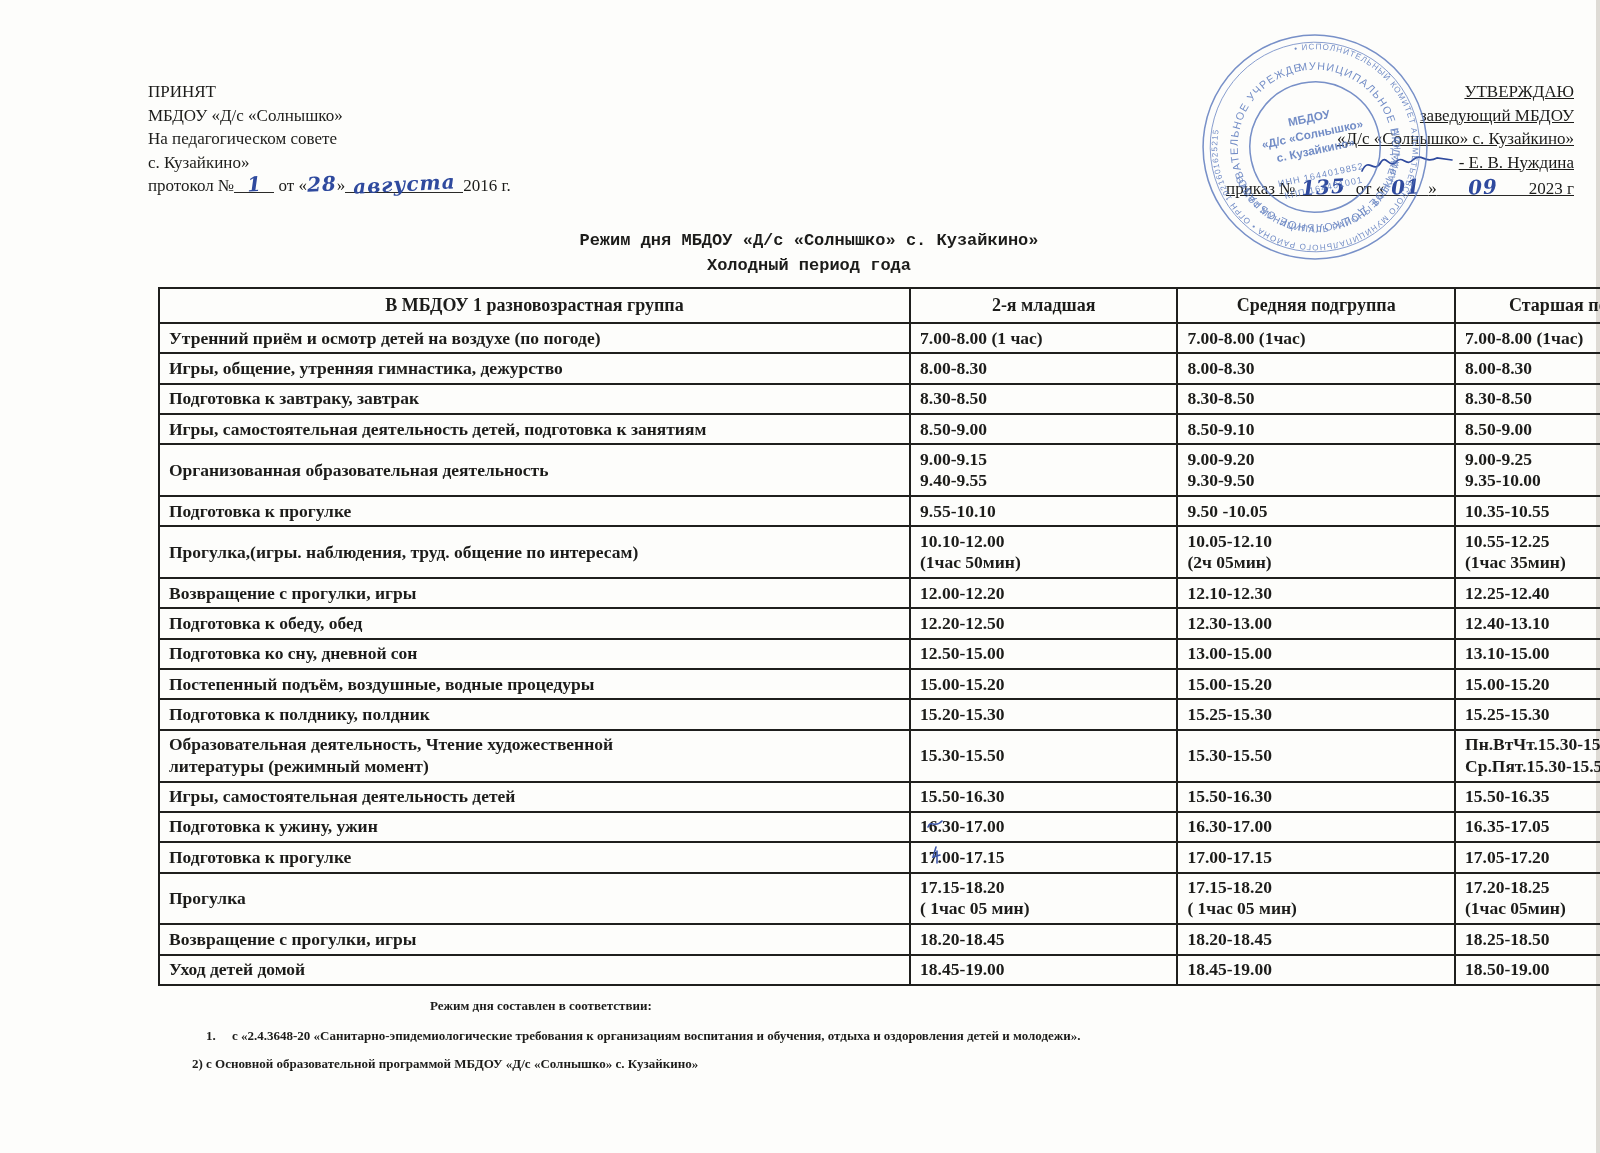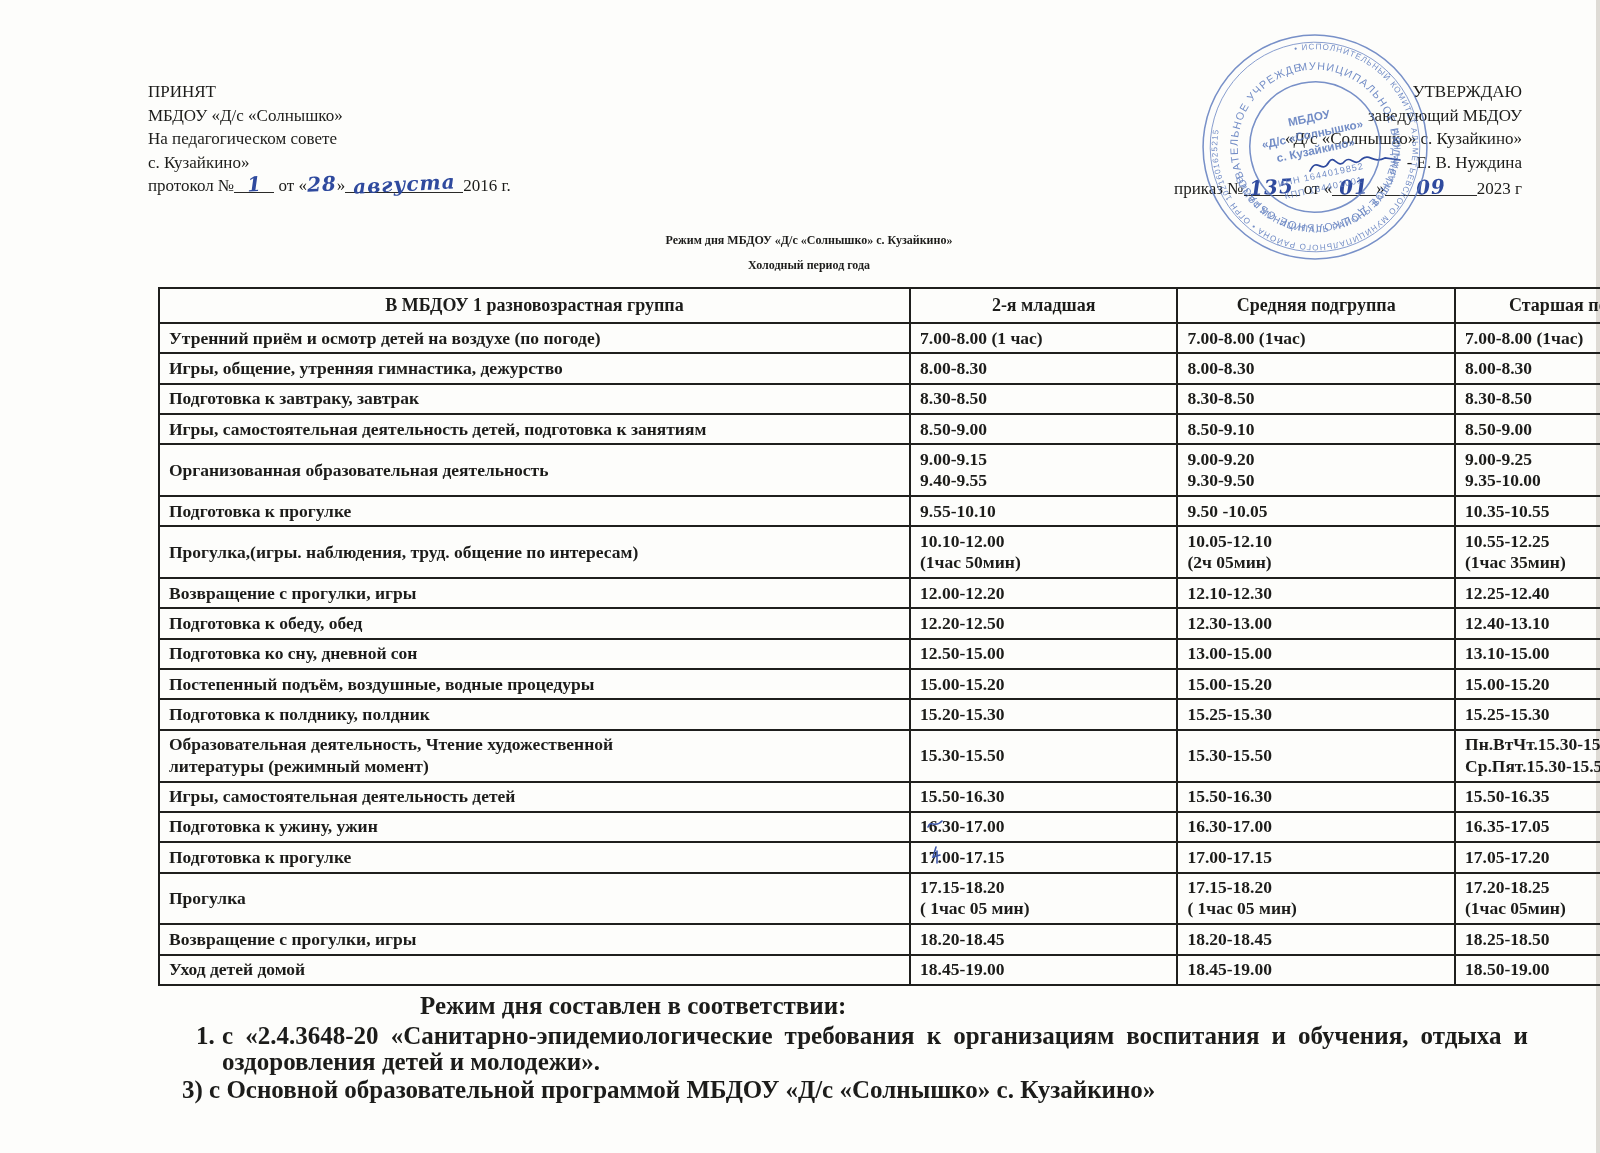--- a/index.html
+++ b/index.html
@@ -5,21 +5,21 @@
   html,body { margin:0; padding:0; background:#d9d7d2; }
   .page {
     position:relative; width:1600px; height:1153px;
     background:#fdfdfb; overflow:hidden;
     font-family:"Liberation Serif", serif; color:#1c1c1a;
   }
   .scan-edge-right { position:absolute; right:0; top:0; width:4px; height:100%; background:#dedbd5; }
 
   
   .hdr-left  { position:absolute; left:148px; top:80px;  font-size:17px; line-height:23.5px; }
-  .hdr-right { position:absolute; left:1040px; top:80px; width:482px; text-align:right; font-size:17px; line-height:23.5px; }
+  .hdr-right { position:absolute; left:1092px; top:80px; width:482px; text-align:right; font-size:17px; line-height:23.5px;text-decoration:underline; }
   .line { white-space:nowrap; }
 
   .blank { display:inline-block; border-bottom:1.3px solid #2a2a28; text-align:center; vertical-align:baseline; height:18px; }
   .w40{width:40px} .w44{width:44px} .w56{width:56px} .w92{width:92px} .w118{width:118px}
   .hw {
     font-family:"DejaVu Serif", serif; font-style:italic; font-weight:bold;
     color:#2f4a9e; font-size:20px; letter-spacing:1px; line-height:1;
     display:inline-block; transform:rotate(-3deg);
   }
 
@@ -32,32 +32,32 @@
   .st-c.thin { stroke-width:.8; }
   .st-t { fill:#5575bb; font-family:"Liberation Sans", sans-serif; }
   .sz8  { font-size:8px;  letter-spacing:1px; }
   .sz9  { font-size:9px;  letter-spacing:1px; }
   .sz10 { font-size:10.5px; letter-spacing:1.2px; }
   .sz11 { font-size:11.5px; font-weight:bold; }
   .c { text-anchor:middle; }
 
   
   .title-block { position:absolute; left:120px; top:228px; width:1378px; text-align:center;
-                 font-weight:bold; font-size:12px; line-height:25px; }
+                 font-weight:bold; font-size:17px; line-height:25px;font-family:Liberation Mono, monospace; }
 
   
   .body-wrap { position:absolute; left:120px; top:287px; width:1570px;padding-left:38px; }
   table.schedule { border-collapse:collapse; width:100%; table-layout:fixed; }
   .schedule th, .schedule td { border:2px solid #1f1f1d; font-weight:bold; }
   .schedule th { font-size:18px; padding:6px 8px; text-align:center; }
   .schedule td { font-size:17.5px; padding:3.5px 9px; line-height:1.22; white-space:pre-line; }
   .cell-activity { text-align:left;margin-top:28px; }
   .cell-time { }
 
-  .footer { margin:7px 0 0 24px; width:1346px; font-size:25px; font-weight:bold; line-height:26px; }
+  .footer { margin:7px 0 0 34px; width:1346px; font-size:13px; font-weight:bold; line-height:26px; }
   .f-intro { margin:2px 0 4px 238px; }
   .f-item1 { display:flex; }
   .f-num  { width:40px; padding-left:14px; box-sizing:border-box; }
   .f-text { flex:1; text-align:justify; }
   .f-item2 { margin:2px 0 0 0; }
 
   
   .ink { position:absolute; }
   .ink path { stroke:#3b55a8; stroke-width:1.6; fill:none; stroke-linecap:round; }
   .ink1 { left:925px; top:816px; }
@@ -255,21 +255,21 @@
           </tr>
         </tbody>
     </table>
 
     <div class="footer">
       <p class="f-intro">Режим дня составлен   в соответствии:</p>
       <div class="f-item1">
         <span class="f-num">1.</span>
         <span class="f-text">с  «2.4.3648-20  «Санитарно-эпидемиологические  требования  к  организациям  воспитания  и  обучения,  отдыха  и  оздоровления  детей  и молодежи».</span>
       </div>
-      <p class="f-item2">3) с Основной образовательной программой МБДОУ «Д/с «Солнышко» с. Кузайкино»</p>
+      <p class="f-item2">2) с Основной образовательной программой МБДОУ «Д/с «Солнышко» с. Кузайкино»</p>
     </div>
   </div>
 
   <svg class="ink ink1" width="20" height="16" viewBox="0 0 20 16">
       <path d="M3,11 C6,3 10,13 17,5"></path>
     </svg>
   <svg class="ink ink2" width="16" height="20" viewBox="0 0 16 20">
       <path d="M8,2 L5,12 L12,10 M9,6 L9,18"></path>
     </svg>
 </div>

